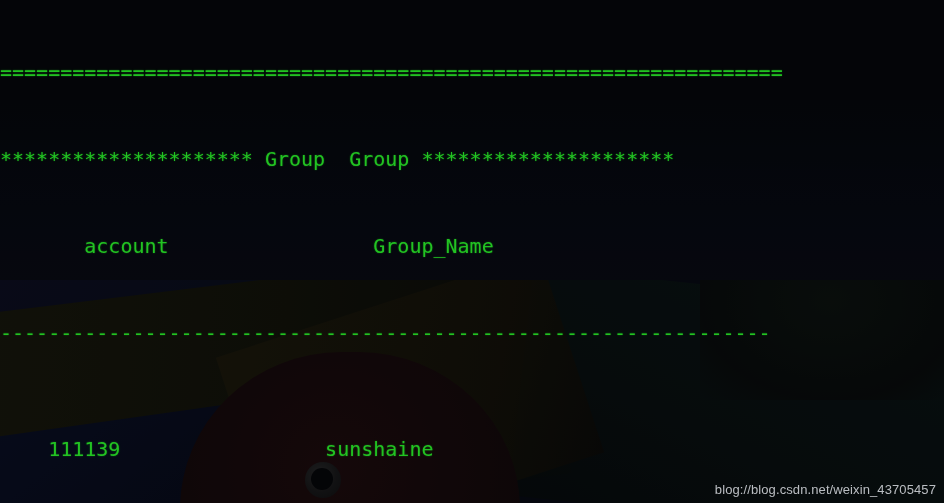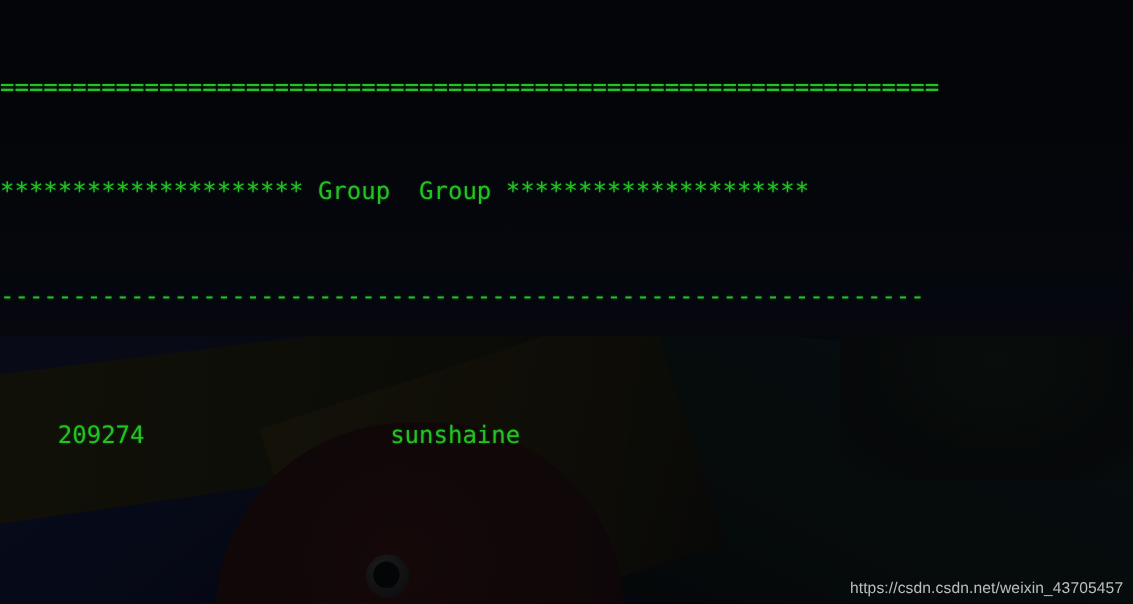--- a/index.html
+++ b/index.html
@@ -143,37 +143,38 @@
     <div class="wp-layer wp-eye-outer"></div>
     <div class="wp-layer wp-eye-pupil"></div>
     <div class="wp-layer wp-right-glow"></div>
     <div class="wp-layer wp-top-dark"></div>
     <div class="wp-layer wp-mid-dark"></div>
   </div>
 
   <div id="term">
     <div class="tline">=================================================================</div>
     <div class="tline">********************* Group  Group *********************</div>
+    <div class="tline">       account                 Group_Name</div>
     <div class="tline">----------------------------------------------------------------</div>
 
-    <div class="tline">    209274                 sunshaine</div>
+    <div class="tline">    111139                 sunshaine</div>
     
     
     
     
 
     
     
 
     
     
     
 
     
 
     
 
     
   </div>
 
-  <div id="watermark">https://csdn.csdn.net/weixin_43705457</div>
+  <div id="watermark">blog://blog.csdn.net/weixin_43705457</div>
 
 </div>
 
 </body></html>

